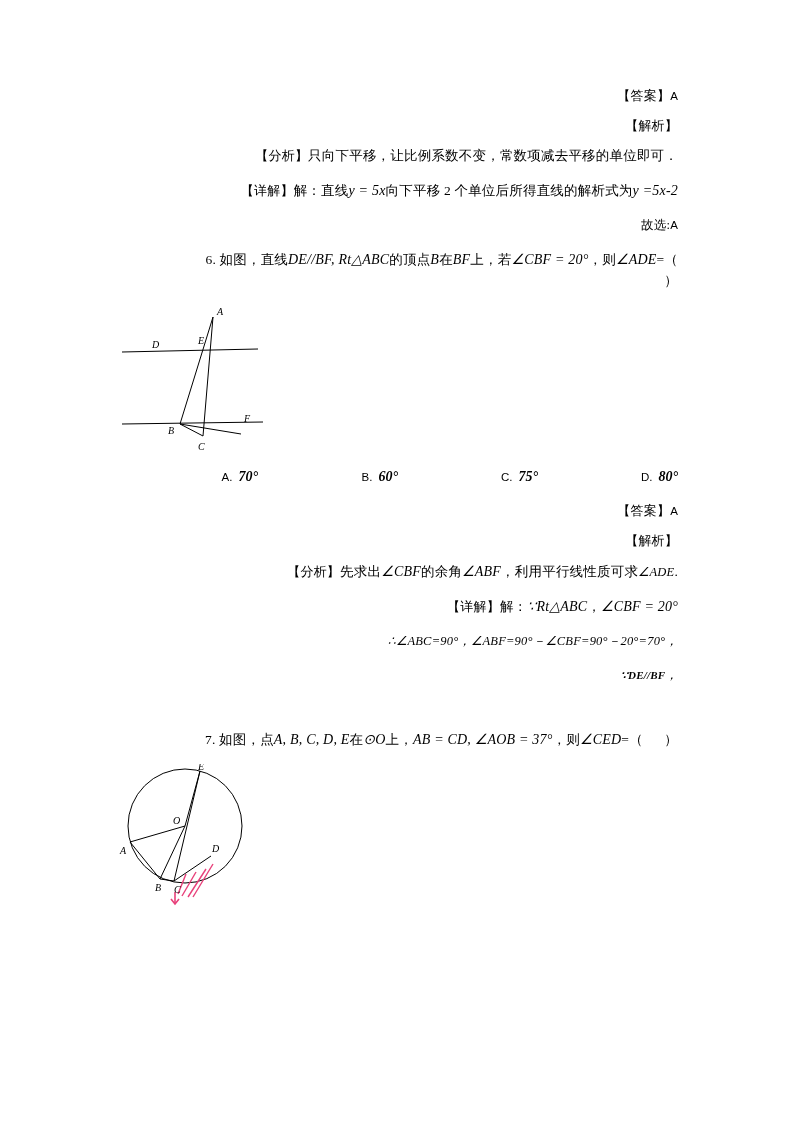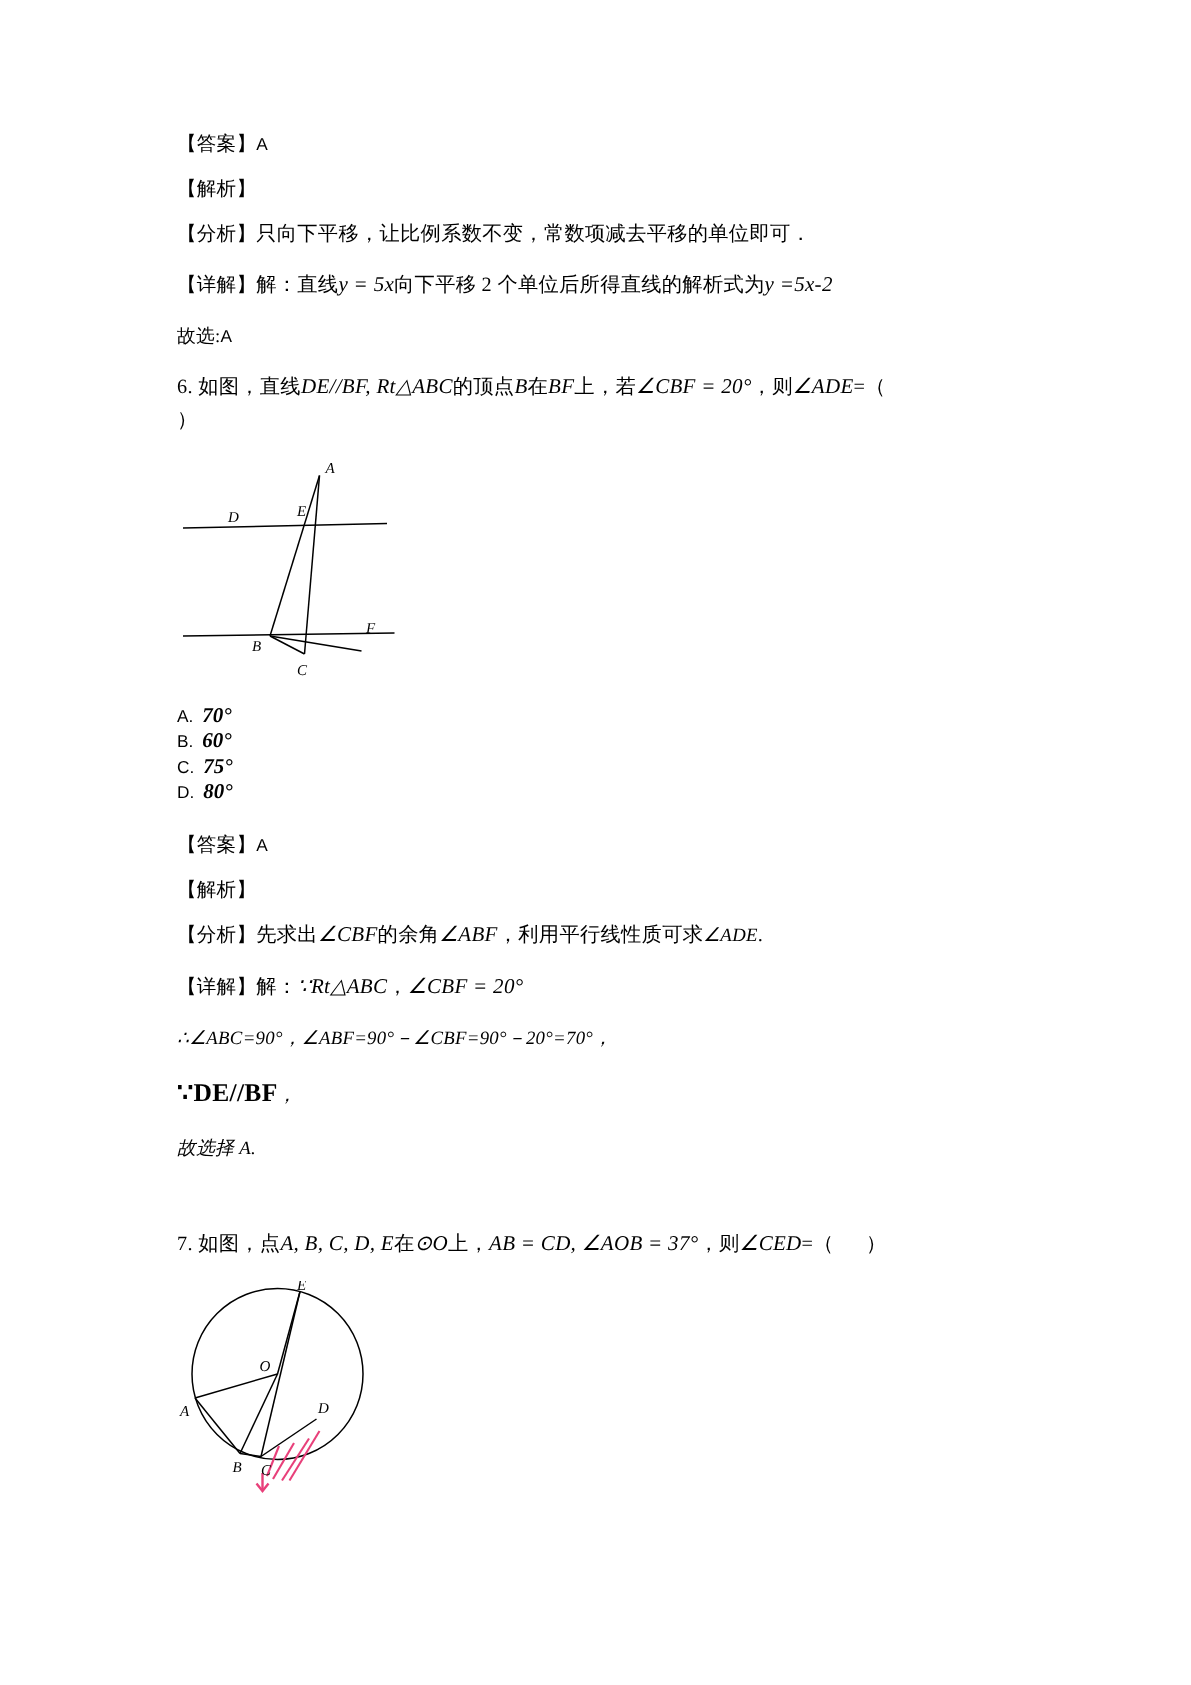--- a/index.html
+++ b/index.html
@@ -14,20 +14,21 @@
     color: #000000;
     position: relative;
     overflow: hidden;
   }
   .page {
     position: absolute;
     left: 0; top: 0;
     width: 794px;
     height: 1123px;
     padding: 0;
+    text-align: right;
   }
   .content {
     position: absolute;
     left: 118px;
     top: 86px;
     width: 560px;
   }
   .line {
     font-size: 13.5px;
     line-height: 1.55;
@@ -45,34 +46,34 @@
   }
   .bi {
     font-family: "Liberation Serif", serif;
     font-weight: normal;
     font-style: italic;
     font-size: 14px;
   }
   .bi-sm {
     font-family: "Liberation Serif", serif;
     font-weight: bold;
-    font-size: 17px;
+    font-style: italic;
+    font-size: 11px;
   }
   .it {
     font-style: italic;
     font-size: 12.5px;
   }
   .q-num {
     font-size: 13.5px;
   }
   .choices {
     display: flex;
     width: 100%;
     margin: 0 0 16px 0;
-    flex-direction: column;
   }
   .choice {
     flex: 1 1 25%;
     font-size: 13px;
   }
   .choice .lab {
     font-family: "Liberation Sans", sans-serif;
     font-size: 11.5px;
     margin-right: 6px;
   }
@@ -178,23 +179,20 @@
 
     <div class="line">
       <span class="it">∴∠ABC=90°，∠ABF=90°－∠CBF=90°－20°=70°，</span>
     </div>
 
     <div class="line">
       <span class="bi-sm">∵DE//BF</span><span class="it">，</span>
     </div>
 
 
-    <div class="line">
-      <span class="it">故选择 A.</span>
-    </div>
 
     <div class="gap-big"></div>
 
     <div class="line">
       <span class="q-num">7.</span>
       <span>如图，点</span><span class="bi">A, B, C, D, E</span><span>在</span><span class="bi">⊙O</span><span>上，</span><span class="bi">AB = CD, ∠AOB = 37°</span><span>，则</span><span class="bi">∠CED</span><span>=（</span>&nbsp;&nbsp;&nbsp;&nbsp;&nbsp;&nbsp;<span>）</span>
     </div>
 
     <div class="fig-wrap">
       <svg class="figure-svg" width="180" height="150" viewBox="0 0 180 150">

